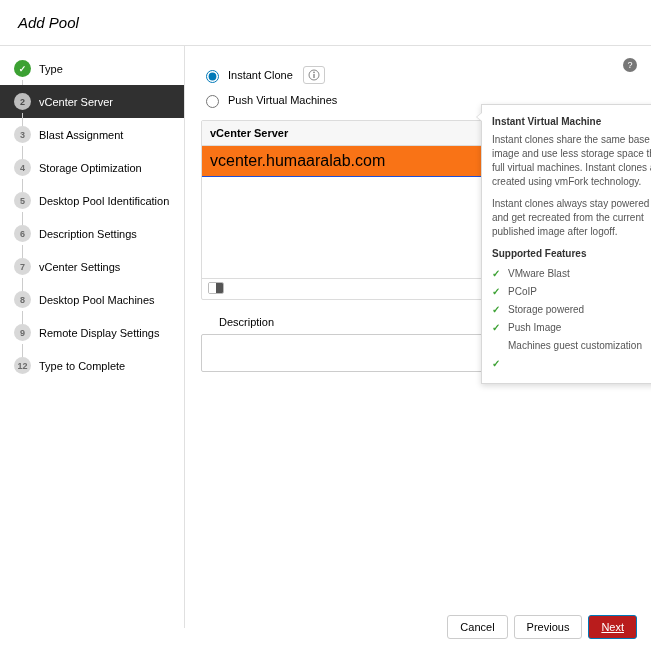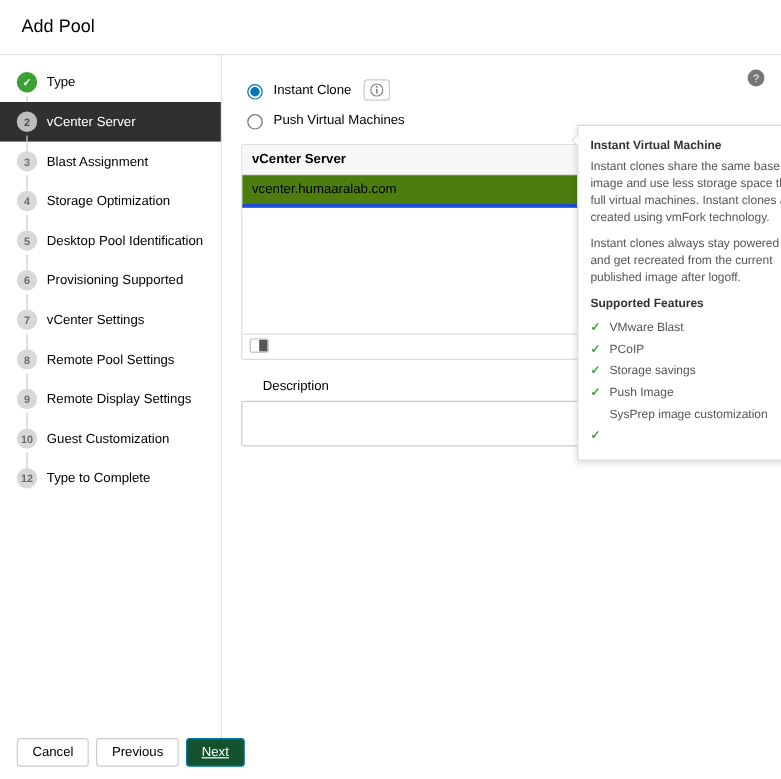--- a/index.html
+++ b/index.html
@@ -15,20 +15,21 @@
   }
   .header {
     padding: 14px 18px;
     border-bottom: 1px solid #e0e0e0;
   }
   .header h1 {
     margin: 0;
     font-size: 15px;
     font-weight: 400;
     color: #000;
+    font-style: italic;
   }
   .main {
     display: flex;
     height: 582px;
   }
   .sidebar {
     width: 185px;
     border-right: 1px solid #e0e0e0;
     padding: 6px 0;
   }
@@ -139,24 +140,24 @@
     flex-direction: column;
   }
   .table-header {
     background: #f7f7f7;
     border-bottom: 1px solid #dcdcdc;
     padding: 6px 8px;
     font-size: 11px;
     font-weight: 600;
   }
   .table-row {
-    background: #4d7c0f;
-    border-bottom: 3px solid #1d4ed8;
+    background: #f97316;
+    border-bottom: 1px solid #1d4ed8;
     padding: 6px 8px;
-    font-size: 11px;
+    font-size: 16px;
   }
   .table-fill { flex: 1; }
   .table-footer {
     border-top: 1px solid #dcdcdc;
     padding: 3px 6px;
   }
   .col-toggle {
     display: inline-flex;
     width: 16px;
     height: 12px;
@@ -237,33 +238,34 @@
     width: 10px;
     display: inline-block;
   }
   .popover li.indent { padding-left: 16px; }
   .footer {
     position: absolute;
     bottom: 0;
     left: 0;
     right: 0;
     display: flex;
+    justify-content: flex-end;
     gap: 6px;
     padding: 10px 14px;
   }
   .btn {
     padding: 5px 12px;
     font-size: 11px;
     border-radius: 3px;
     border: 1px solid #ccc;
     background: #fff;
     cursor: pointer;
   }
   .btn.primary {
-    background: #14532d;
+    background: #b91c1c;
     color: #fff;
     border-color: #0079b8;
     text-decoration: underline;
   }
 </style>
 </head>
 <body>
 
 <div class="header">
   <h1>Add Pool</h1>
@@ -287,37 +289,33 @@
     <div class="step">
       <span class="step-icon pending">4</span>
       <span class="step-label">Storage Optimization</span>
     </div>
     <div class="step">
       <span class="step-icon pending">5</span>
       <span class="step-label">Desktop Pool Identification</span>
     </div>
     <div class="step">
       <span class="step-icon pending">6</span>
-      <span class="step-label">Provisioning Supported</span>
+      <span class="step-label">Description Settings</span>
     </div>
     <div class="step">
       <span class="step-icon pending">7</span>
       <span class="step-label">vCenter Settings</span>
     </div>
     <div class="step">
       <span class="step-icon pending">8</span>
-      <span class="step-label">Remote Pool Settings</span>
+      <span class="step-label">Desktop Pool Machines</span>
     </div>
     <div class="step">
       <span class="step-icon pending">9</span>
       <span class="step-label">Remote Display Settings</span>
-    </div>
-    <div class="step">
-      <span class="step-icon pending">10</span>
-      <span class="step-label">Guest Customization</span>
     </div>
     <div class="step">
       <span class="step-icon pending">12</span>
       <span class="step-label">Type to Complete</span>
     </div>
   </div>
 
   <div class="content">
     <span class="help-icon">?</span>
 
@@ -363,28 +361,28 @@
         <li>
             <span class="check">✓</span>
             <span>VMware Blast</span>
           </li>
         <li>
             <span class="check">✓</span>
             <span>PCoIP</span>
           </li>
         <li>
             <span class="check">✓</span>
-            <span>Storage savings</span>
+            <span>Storage powered</span>
           </li>
         <li>
             <span class="check">✓</span>
             <span>Push Image</span>
           </li>
         <li class="indent">
-            <span>SysPrep image customization</span>
+            <span>Machines guest customization</span>
           </li>
         <li>
             <span class="check">✓</span>
           </li>
       </ul>
     </div>
   </div>
 
 </div>
 

